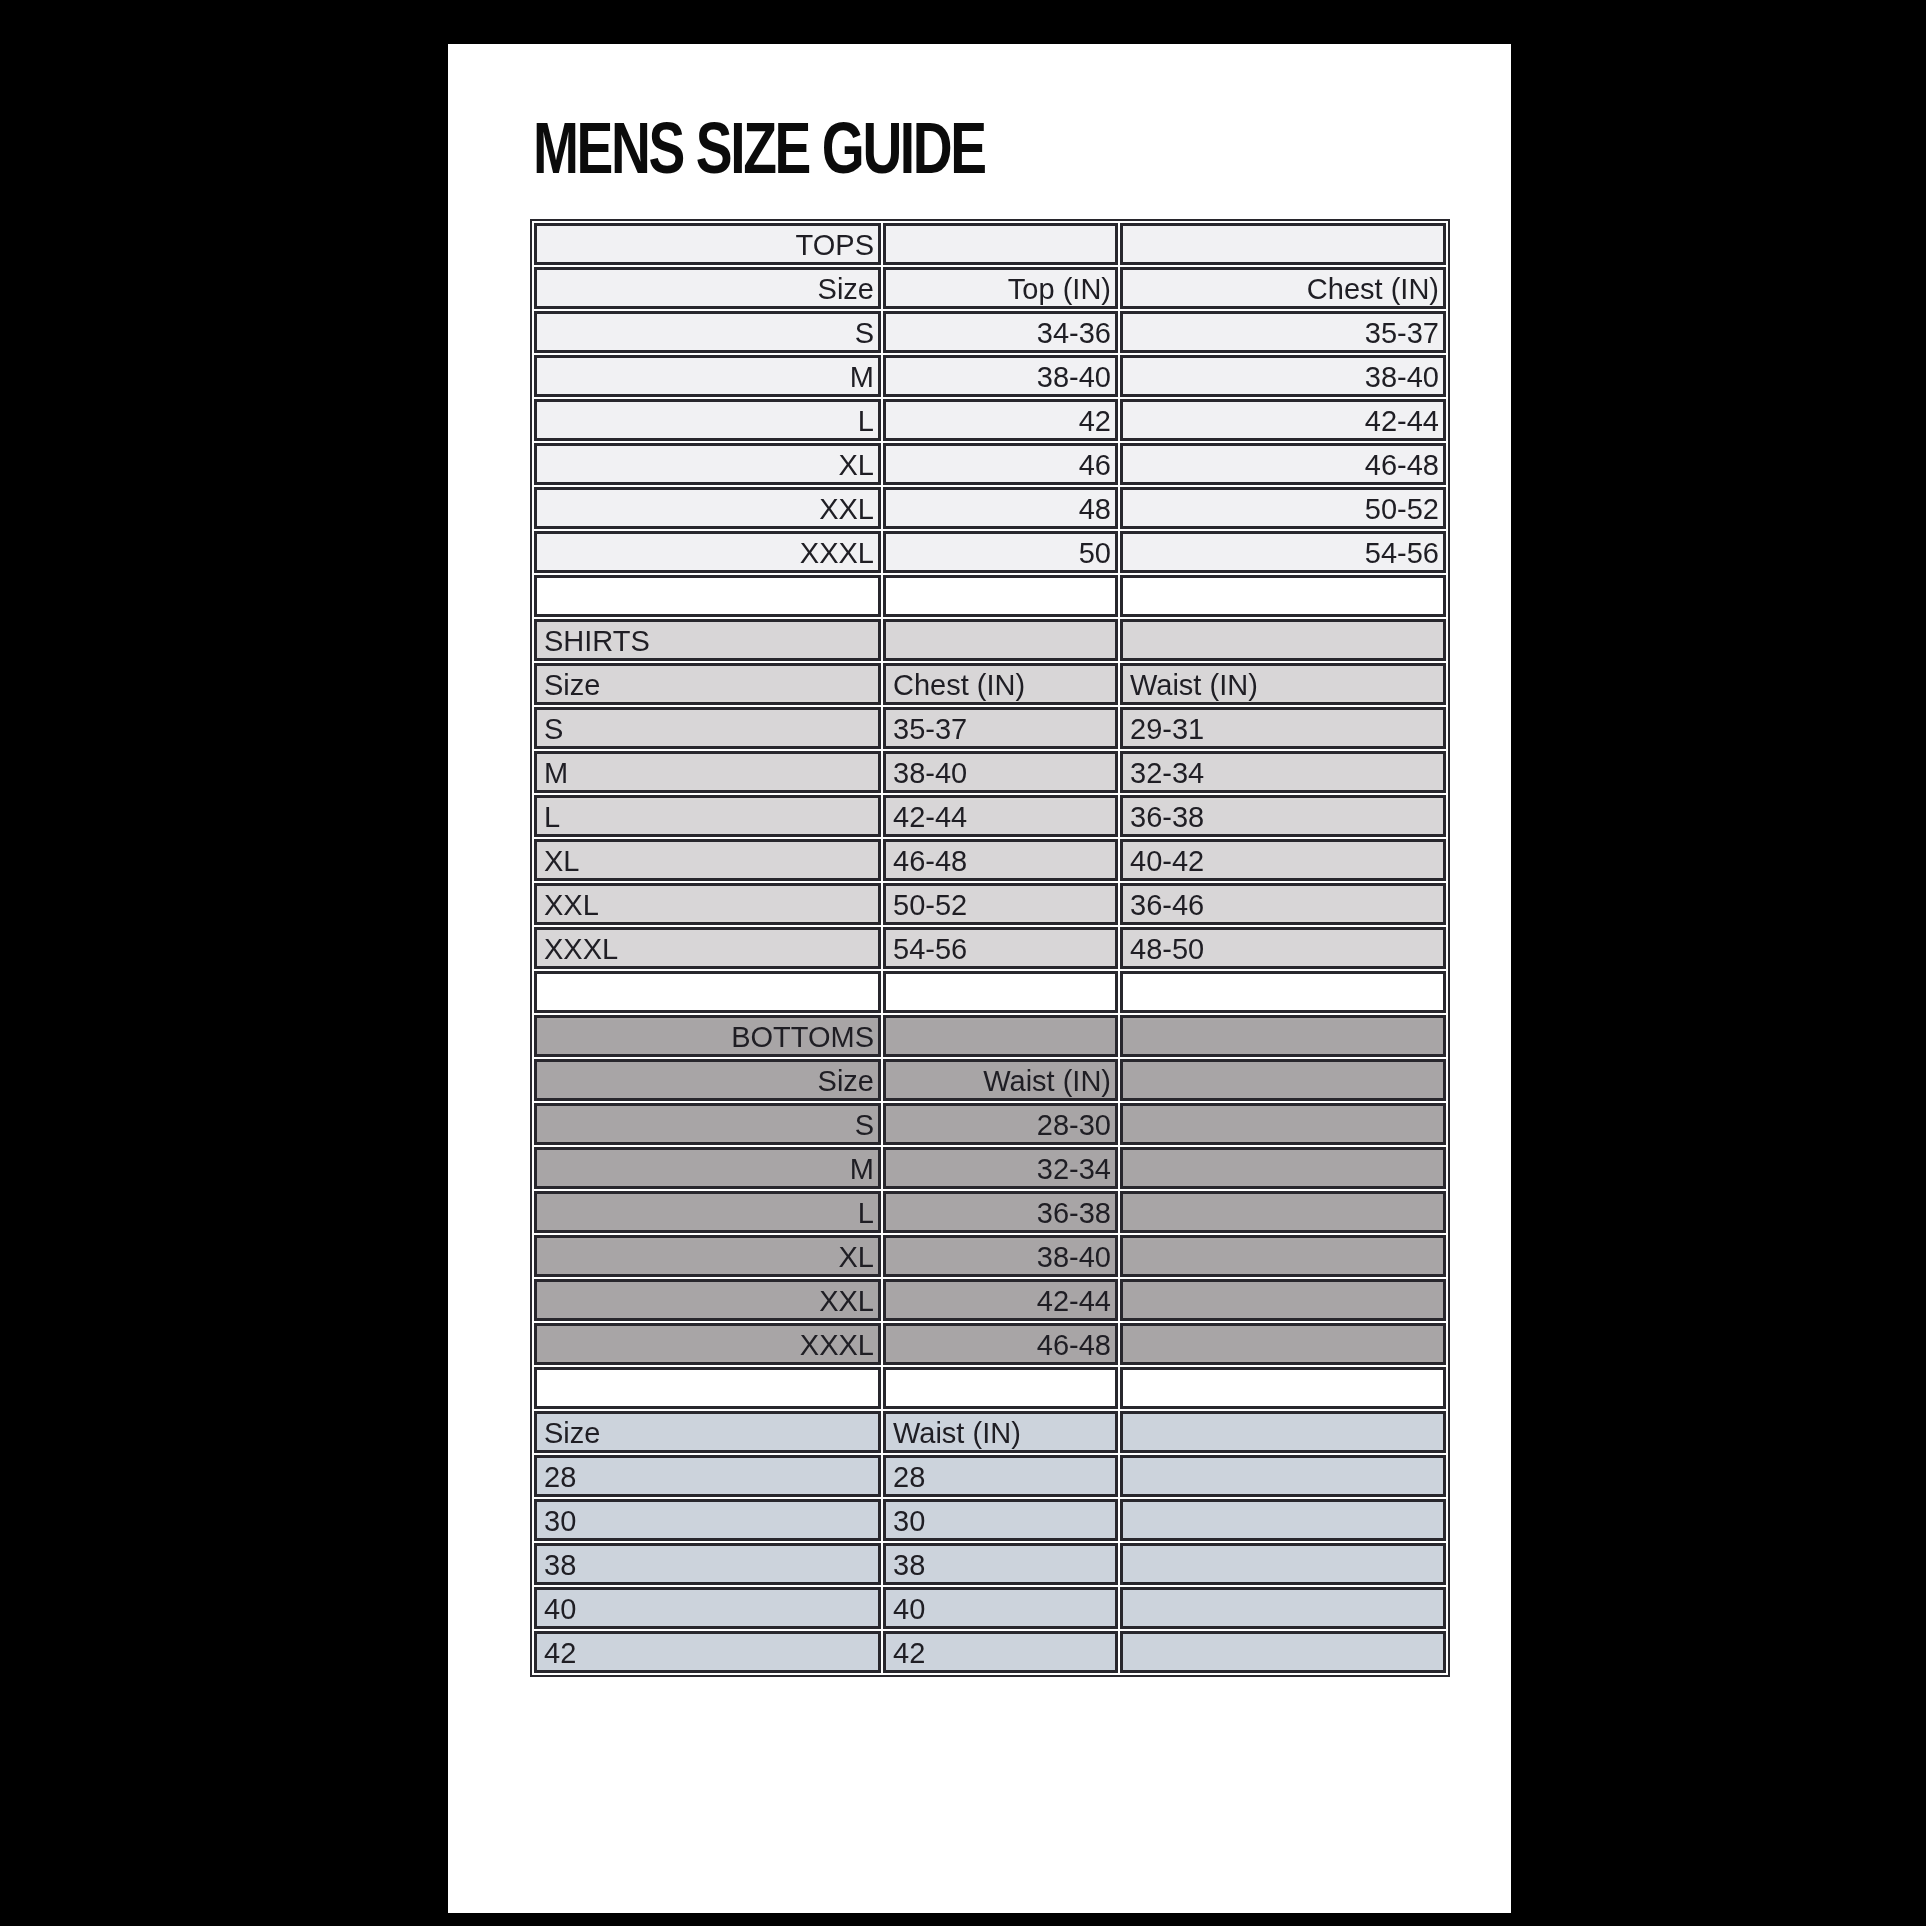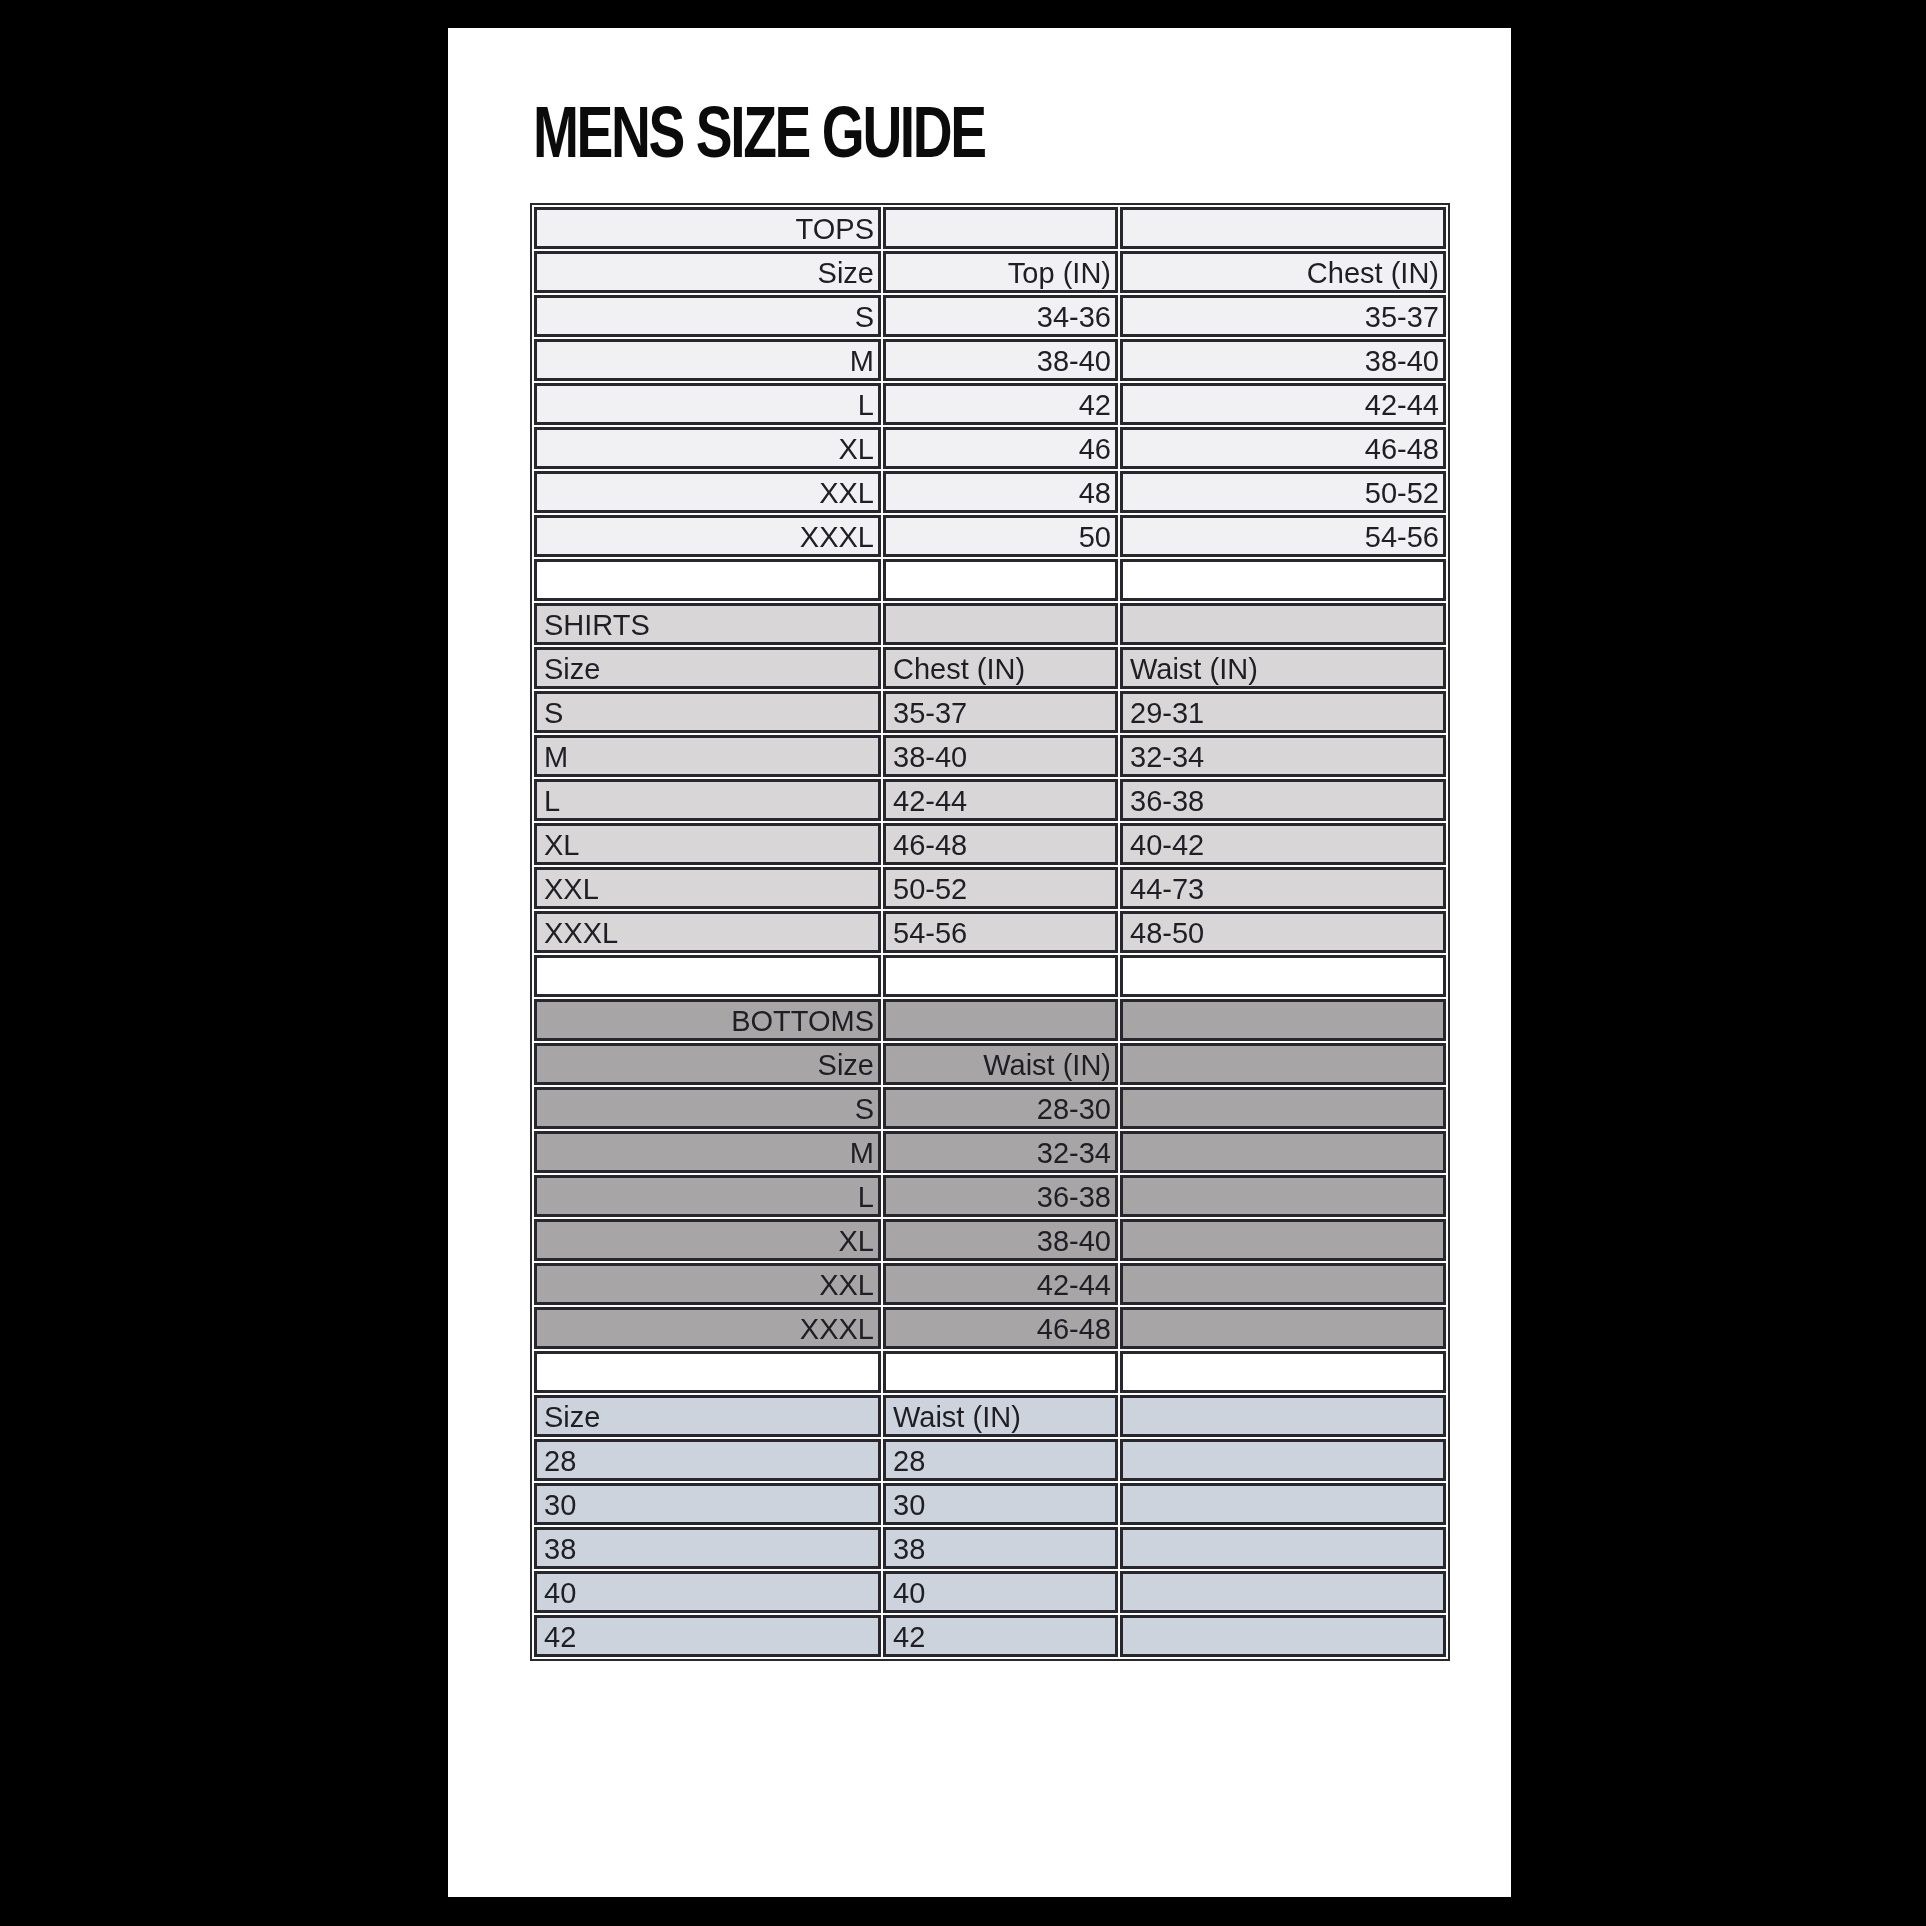--- a/index.html
+++ b/index.html
@@ -6,21 +6,21 @@
     --canvas:#000000; --page-bg:#ffffff; --border:#28272d; --text:#1f1e24;
     --tops-bg:#f1f1f3; --shirts-bg:#d8d6d7; --bottoms-bg:#a8a5a6;
     --jeans-bg:#ccd3dc; --spacer-bg:#ffffff;
   }
   html,body{margin:0;padding:0;}
   body{
     width:1927px;height:1927px;background:var(--canvas);
     font-family:"Liberation Sans",sans-serif;position:relative;overflow:hidden;
   }
   .page{
-    position:absolute;left:448px;top:28px;width:1063px;height:1869px;
+    position:absolute;left:448px;top:44px;width:1063px;height:1869px;
     background:var(--page-bg);
   }
   .title{
     position:absolute;left:85px;top:69px;margin:0;
     font-size:69px;line-height:69px;font-weight:bold;letter-spacing:-3px;
     color:#0b0b0b;white-space:nowrap;
     transform:scale(0.80,1.04);transform-origin:left top;
   }
   table.size{
     position:absolute;left:82px;top:175px;width:908px;
@@ -122,21 +122,21 @@
           <td>36-38</td>
         </tr>
         <tr class="sec-shirts">
           <td>XL</td>
           <td>46-48</td>
           <td>40-42</td>
         </tr>
         <tr class="sec-shirts">
           <td>XXL</td>
           <td>50-52</td>
-          <td>44-73</td>
+          <td>36-46</td>
         </tr>
         <tr class="sec-shirts">
           <td>XXXL</td>
           <td>54-56</td>
           <td>48-50</td>
         </tr>
         <tr class="spacer-row">
           <td></td>
           <td></td>
           <td></td>

